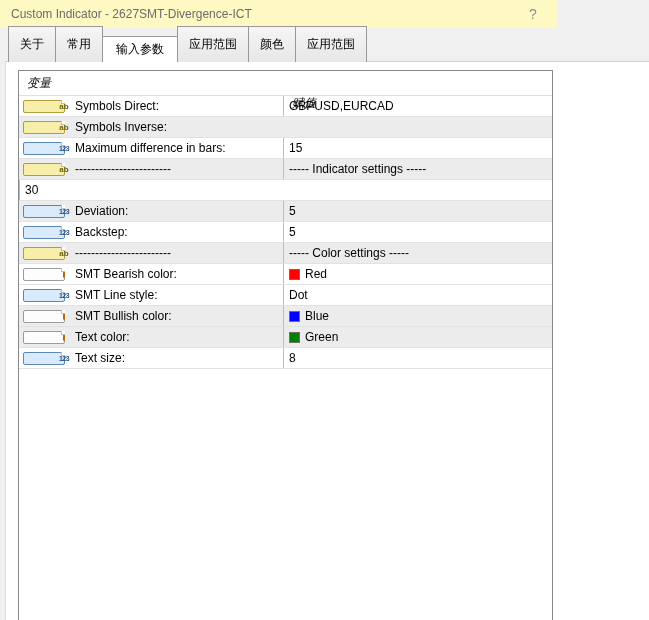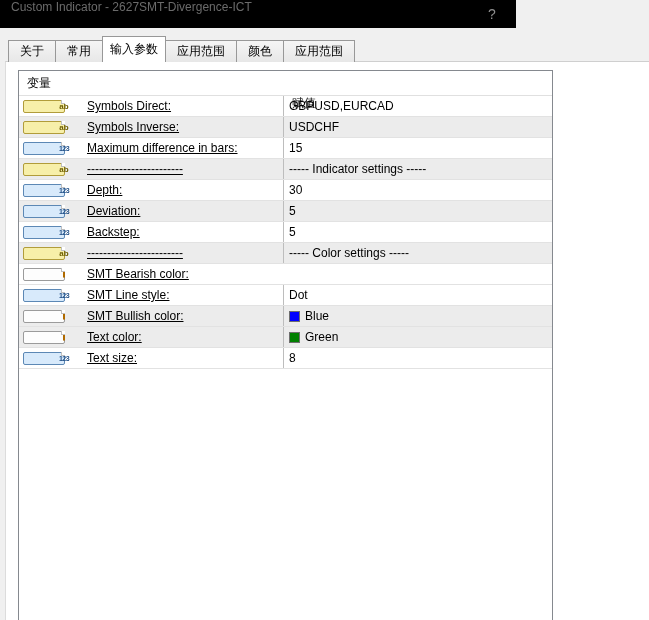--- a/index.html
+++ b/index.html
@@ -9,51 +9,51 @@
     overflow: hidden;
     background: #f0f0f0;
     font-family: "Liberation Sans", "DejaVu Sans", sans-serif;
     font-size: 12px;
     color: #000;
     -webkit-font-smoothing: antialiased;
   }
 
   
   .titlebar {
-    position: absolute; left: 0; top: 0; width: 516px; height: 28px;
-    background: #000000;
-    display: flex; 
+    position: absolute; left: 0; top: 0; width: 557px; height: 28px;
+    background: #fef9c3;
+    display: flex; align-items: center;
   }
   .title-text { margin-left: 11px; color: #6b6b6b; font-size: 12px; }
   .help-btn {
     position: absolute; right: 16px; top: 5px;
     color: #8f8f8f; font-size: 14px; line-height: 18px;
     width: 16px; text-align: center; cursor: default;
   }
 
   
   .tabstrip {
     position: absolute; left: 8px; top: 36px; height: 26px;
     display: flex; align-items: flex-end; z-index: 3;
   }
   .tab {
-    height: 22px;
+    height: 36px;
     display: flex; align-items: center;
     padding: 0 11px;
     background: linear-gradient(#f5f5f5, #e7e7e7);
     border: 1px solid #989898; border-bottom: none;
     margin-left: -1px;
     white-space: nowrap;
     cursor: default;
   }
   .tab:first-child { margin-left: 0; }
   .tab.active {
     height: 26px;
     background: #ffffff;
-    padding: 0 7px;
+    padding: 0 13px;
     position: relative; z-index: 4;
   }
 
   
   .pane {
     position: absolute; left: 5px; top: 61px; width: 644px; height: 559px;
     background: #ffffff;
     border-top: 1px solid #cfcfcf;
     border-left: 1px solid #dcdcdc;
     z-index: 1;
@@ -61,31 +61,31 @@
 
   
   .params-table {
     position: absolute; left: 18px; top: 70px;
     width: 535px; height: 560px;      
     background: #ffffff;
     border: 1px solid #85898f;
     overflow: hidden;
     z-index: 2;
   }
-  .thead { display: flex; height: 25px; border-bottom: 1px solid #e0e0e0; }
+  .thead { display: flex; height: 25px; border-bottom: 1px solid #e0e0e0; font-style: italic; }
   .th { display: flex; align-items: center; }
   .th.col-var { width: 264px; padding-left: 8px; }
   .th.col-val { flex: 1; border-left: 4px solid #701a75; padding-left: 5px; margin-top: 32px; }
 
   .row { display: flex; height: 21px; border-bottom: 1px solid #e2e2e2; background: #ffffff; }
   .row.alt { background: #ececec; }
   .cell { display: flex; align-items: center; overflow: hidden; white-space: nowrap; }
   .cell.col-var { width: 264px; padding-left: 4px; }
   .cell.col-val { flex: 1; border-left: 1px solid #bdbdbd; padding-left: 5px; }
-  .param-label { margin-left: 22px; text-decoration: underline; }
+  .param-label { margin-left: 10px; }
 
   
   .p-icon {
     width: 14px; height: 13px; flex: none;
     display: inline-flex; align-items: center; justify-content: center;
     border-radius: 2px;
     font-weight: bold;
     position: relative;
     padding-left: 40px;
   }
@@ -146,47 +146,40 @@
           </div>
           <div class="cell col-val">
             <span>GBPUSD,EURCAD</span>
           </div>
         </div>
         <div class="row alt">
           <div class="cell col-var">
             <span class="p-icon icon-text">ab</span>
             <span class="param-label">Symbols Inverse:</span>
           </div>
-          <div class="cell col-val">
-            <span>USDCHF</span>
-          </div>
         </div>
         <div class="row">
           <div class="cell col-var">
             <span class="p-icon icon-number">123</span>
             <span class="param-label">Maximum difference in bars:</span>
           </div>
           <div class="cell col-val">
             <span>15</span>
           </div>
         </div>
         <div class="row alt">
           <div class="cell col-var">
             <span class="p-icon icon-text">ab</span>
             <span class="param-label">------------------------</span>
           </div>
           <div class="cell col-val">
             <span>----- Indicator settings -----</span>
           </div>
         </div>
         <div class="row">
-          <div class="cell col-var">
-            <span class="p-icon icon-number">123</span>
-            <span class="param-label">Depth:</span>
-          </div>
           <div class="cell col-val">
             <span>30</span>
           </div>
         </div>
         <div class="row alt">
           <div class="cell col-var">
             <span class="p-icon icon-number">123</span>
             <span class="param-label">Deviation:</span>
           </div>
           <div class="cell col-val">
@@ -209,20 +202,24 @@
           </div>
           <div class="cell col-val">
             <span>----- Color settings -----</span>
           </div>
         </div>
         <div class="row">
           <div class="cell col-var">
             <span class="p-icon icon-color"></span>
             <span class="param-label">SMT Bearish color:</span>
           </div>
+          <div class="cell col-val">
+            <span class="swatch" style="background: rgb(255, 0, 0);"></span>
+            <span>Red</span>
+          </div>
         </div>
         <div class="row">
           <div class="cell col-var">
             <span class="p-icon icon-number">123</span>
             <span class="param-label">SMT Line style:</span>
           </div>
           <div class="cell col-val">
             <span>Dot</span>
           </div>
         </div>

